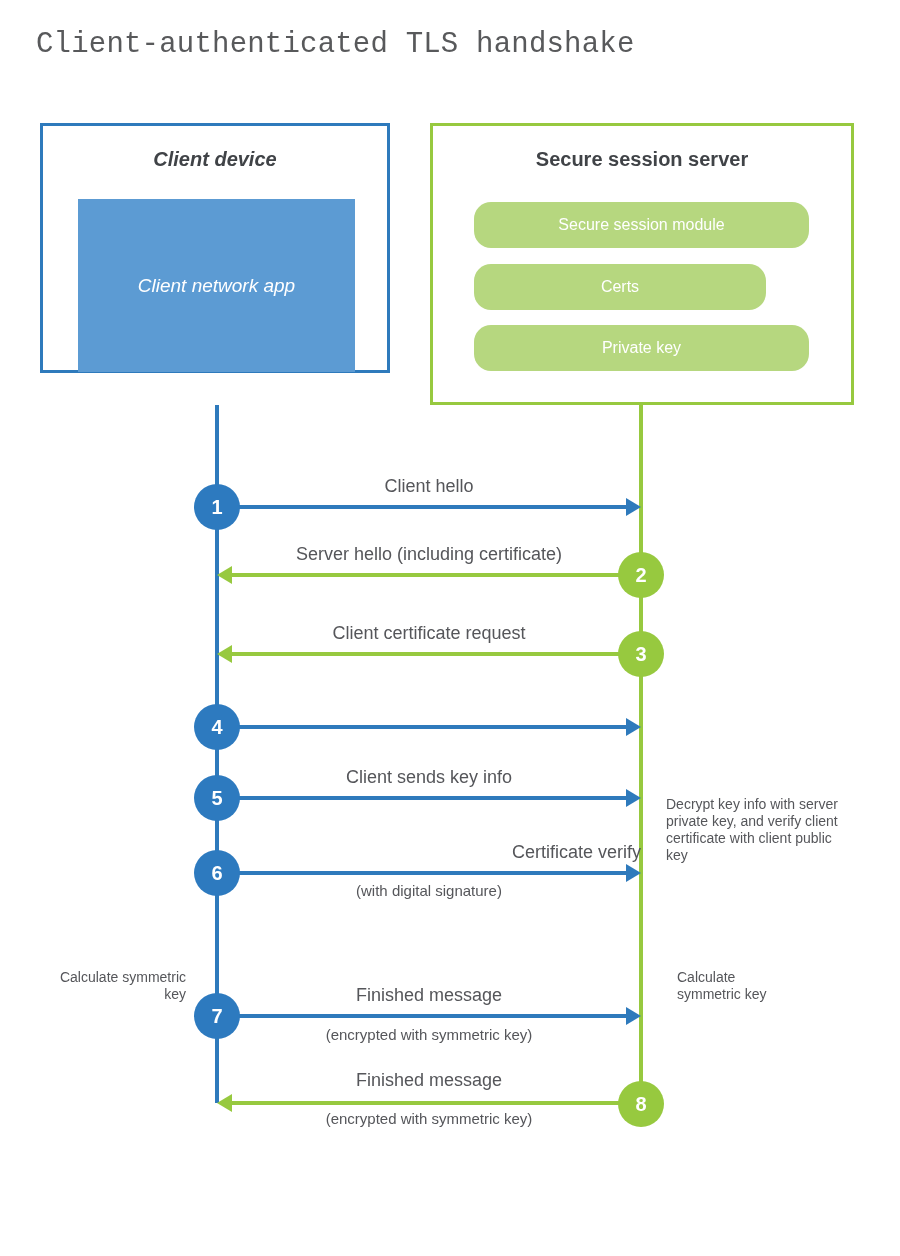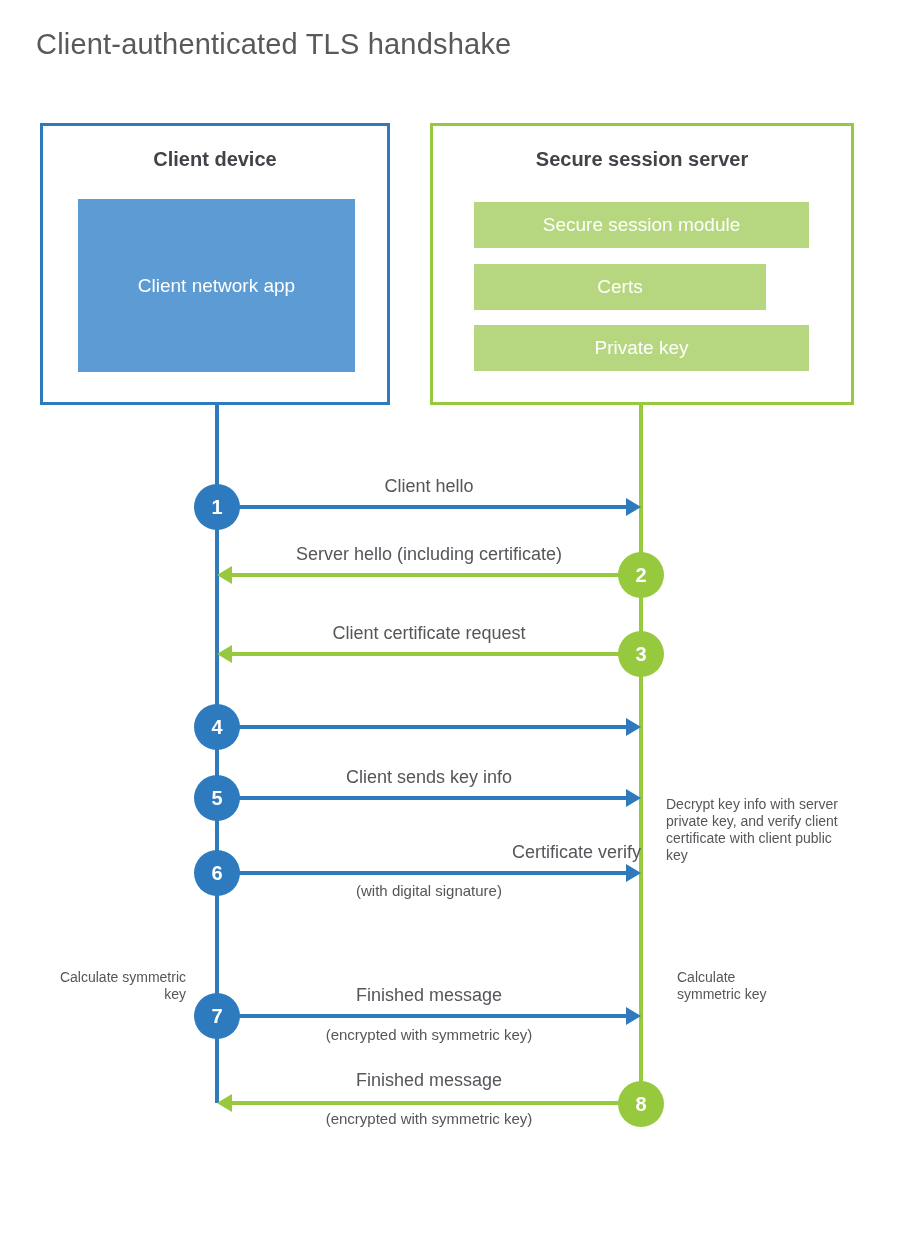--- a/index.html
+++ b/index.html
@@ -2,39 +2,40 @@
 <html><head>
 <meta charset="utf-8">
 <style>
   html,body{margin:0;padding:0;background:#ffffff;}
   #canvas{
     position:relative;width:900px;height:1256px;background:#ffffff;overflow:hidden;
     font-family:"Liberation Sans","DejaVu Sans",sans-serif;
   }
   .title{
     position:absolute;left:36px;top:28px;font-size:29px;font-weight:300;
-    color:#58595b;letter-spacing:.2px;
+    color:#58595b;letter-spacing:.2px;font-family:Liberation Mono, monospace;
   }
   .box{position:absolute;background:#ffffff;box-sizing:border-box;}
   .box.blue{border:3px solid #2e7abc;}
   .box.green{border:3px solid #97c93f;}
   .box-header{
     position:absolute;left:0;right:0;top:22px;text-align:center;
     font-size:20px;font-weight:bold;color:#404347;
   }
   .appbox{
     position:absolute;background:#5c9bd3;color:#ffffff;
     display:flex;align-items:center;justify-content:center;text-align:center;
     font-size:19px;line-height:1.45;
   }
   .appbox .inner{width:185px;}
   .bar{
     position:absolute;background:#b6d77f;color:#ffffff;
     display:flex;align-items:center;justify-content:center;
-    font-size:19px;
+    font-size:16px;
+    border-radius:17px;
   }
   .vline{position:absolute;width:4px;}
   .vline.blue{background:#2e7abc;}
   .vline.green{background:#97c93f;}
   .hline{position:absolute;height:4px;}
   .hline.blue{background:#2e7abc;}
   .hline.green{background:#97c93f;}
   .ahead{position:absolute;width:0;height:0;border-top:9px solid transparent;border-bottom:9px solid transparent;}
   .ahead.right{border-left:15px solid #2e7abc;}
   .ahead.left{border-right:15px solid #97c93f;}
@@ -55,21 +56,21 @@
   }
   .note{position:absolute;font-size:14px;line-height:17px;color:#55565a;margin-top:32px;}
 </style>
 </head>
 <body>
 
 <div id="canvas">
 
   <div class="title">Client-authenticated TLS handshake</div>
 
-  <div class="box blue" style="left:40px;top:123px;width:350px;height:282px;">
+  <div class="box blue" style="left:40px;top:123px;width:350px;height:250px;font-style:italic;">
     <div class="box-header">Client device</div>
     <div class="appbox" style="left:35px;top:73px;width:277px;height:173px;">
       <div class="inner">Client network app</div>
     </div>
   </div>
 
   <div class="box green" style="left:430px;top:123px;width:424px;height:282px;">
     <div class="box-header">Secure session server</div>
     <div class="bar" style="left:41px;top:76px;width:335px;height:46px;">Secure session module</div>
     <div class="bar" style="left:41px;top:138px;width:292px;height:46px;">Certs</div>

